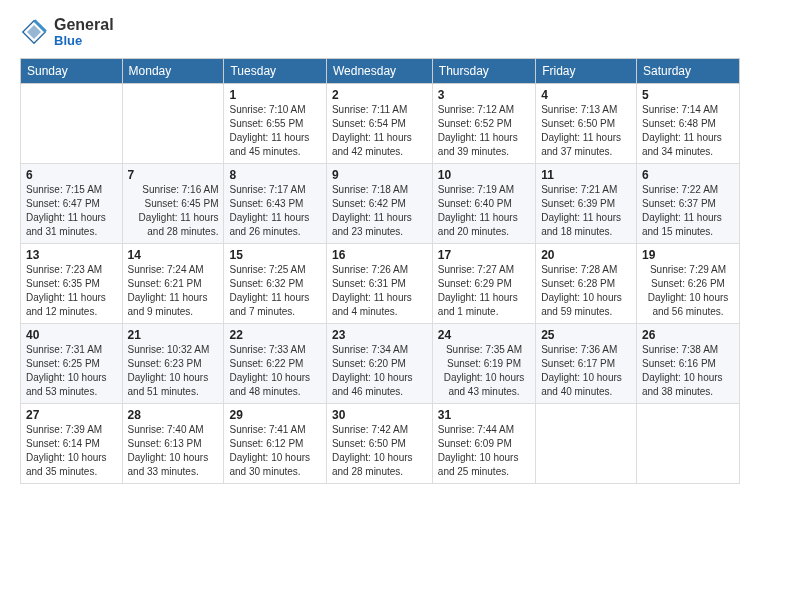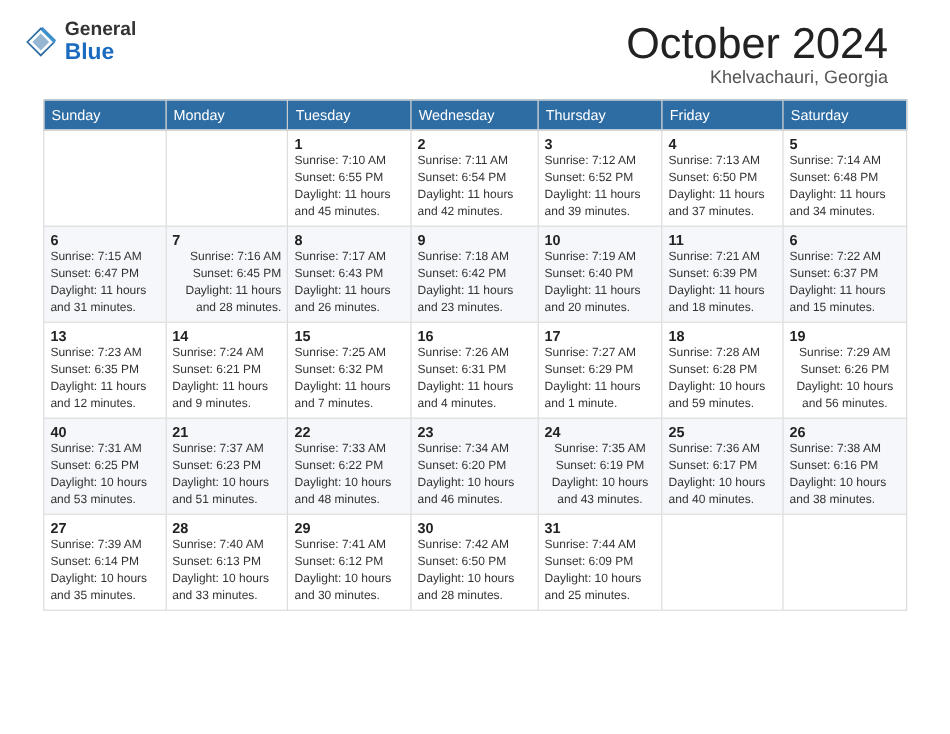--- a/index.html
+++ b/index.html
@@ -31,21 +31,21 @@
       display: flex;
       flex-direction: column;
       line-height: 1.1;
     }
     .logo-general {
       font-size: 16px;
       font-weight: bold;
       color: #333;
     }
     .logo-blue {
-      font-size: 19px;
+      font-size: 13px;
       font-weight: bold;
       color: #1a6bbf;
     }
     .logo-icon {
       width: 28px;
       height: 28px;
       margin-right: 4px;
     }
     .title-block {
       text-align: right;
@@ -57,21 +57,20 @@
       line-height: 1.1;
     }
     .location {
       font-size: 15px;
       color: #555;
     }
     .calendar-table {
       width: 100%;
       border-collapse: collapse;
       font-size: 11px;
-      margin-left: 16px;
     }
     .calendar-table th {
       background-color: #2e6da4;
       color: #fff;
       text-align: left;
       padding: 5px 6px;
       font-size: 12px;
       font-weight: normal;
       border: 1px solid #ccc;
     }
@@ -112,24 +111,20 @@
         <polygon points="20,4 36,20 20,36 4,20" fill="none" stroke="#2e6da4" stroke-width="2"></polygon>
         <polygon points="20,10 30,20 20,30 10,20" fill="#2e6da4" opacity="0.5"></polygon>
         <polygon points="22,2 38,18 36,20 20,4" fill="#1a6bbf"></polygon>
         <polygon points="22,2 38,18 36,22 20,6" fill="#4a9fd4" opacity="0.7"></polygon>
       </svg>
       <div class="logo-text">
         <span class="logo-general">General</span>
         <span class="logo-blue">Blue</span>
       </div>
     </div>
-    <div class="title-block">
-      <div class="month-title">October 2024</div>
-      <div class="location">Khelvachauri, Georgia</div>
-    </div>
   </div>
 
   <table class="calendar-table">
     <thead>
       <tr>
 
       <th>Sunday</th>
           <th>Monday</th>
           <th>Tuesday</th>
           <th>Wednesday</th>
@@ -242,42 +237,42 @@
 Sunset: 6:31 PM
 Daylight: 11 hours and 4 minutes.</div>
           </td>
           <td>
             <span class="day-number">17</span>
             <div class="day-info" style="white-space: pre-line;">Sunrise: 7:27 AM
 Sunset: 6:29 PM
 Daylight: 11 hours and 1 minute.</div>
           </td>
           <td>
-            <span class="day-number">18</span>
+            <span class="day-number">20</span>
             <div class="day-info" style="white-space: pre-line;">Sunrise: 7:28 AM
 Sunset: 6:28 PM
 Daylight: 10 hours and 59 minutes.</div>
           </td>
           <td>
             <span class="day-number">19</span>
             <div class="day-info" style="white-space: pre-line; text-align: center;">Sunrise: 7:29 AM
 Sunset: 6:26 PM
 Daylight: 10 hours and 56 minutes.</div>
           </td>
         </tr>
         <tr>
           <td>
             <span class="day-number">40</span>
             <div class="day-info" style="white-space: pre-line;">Sunrise: 7:31 AM
 Sunset: 6:25 PM
 Daylight: 10 hours and 53 minutes.</div>
           </td>
           <td>
             <span class="day-number">21</span>
-            <div class="day-info" style="white-space: pre-line;">Sunrise: 7:37 AM
+            <div class="day-info" style="white-space: pre-line;">Sunrise: 10:32 AM
 Sunset: 6:23 PM
 Daylight: 10 hours and 51 minutes.</div>
           </td>
           <td>
             <span class="day-number">22</span>
             <div class="day-info" style="white-space: pre-line;">Sunrise: 7:33 AM
 Sunset: 6:22 PM
 Daylight: 10 hours and 48 minutes.</div>
           </td>
           <td>

